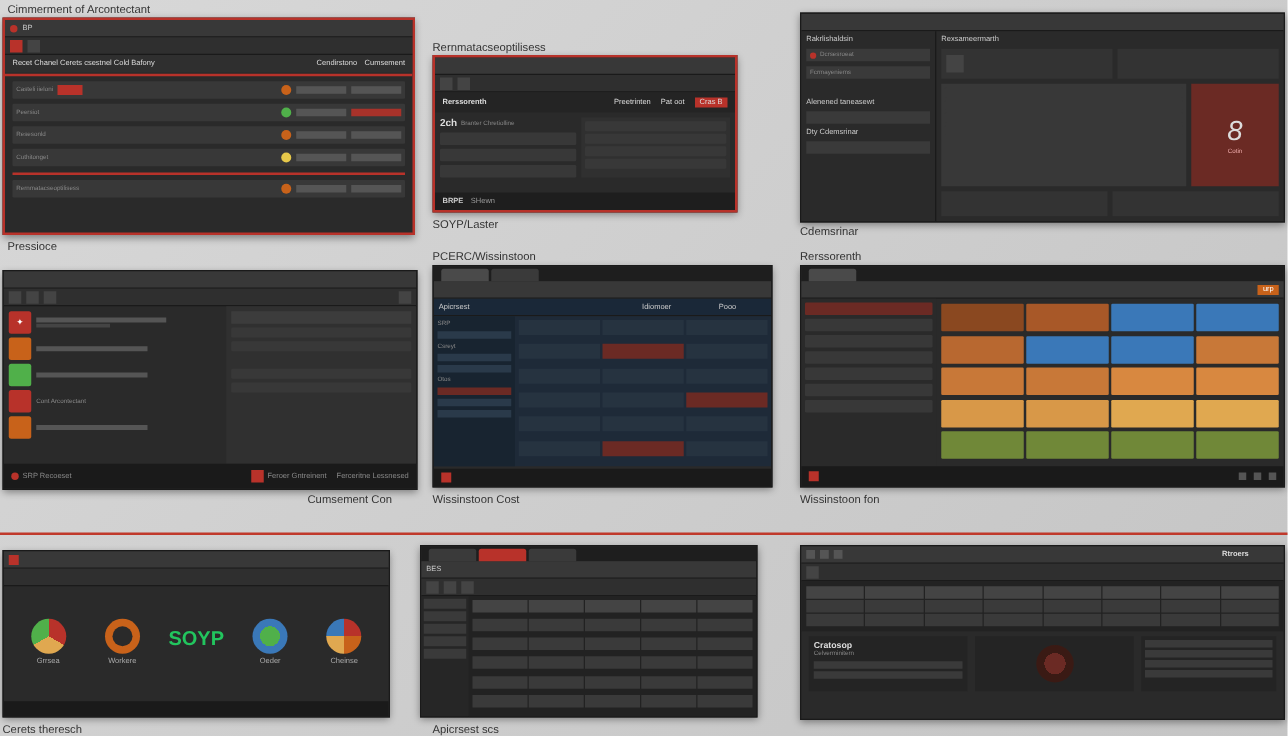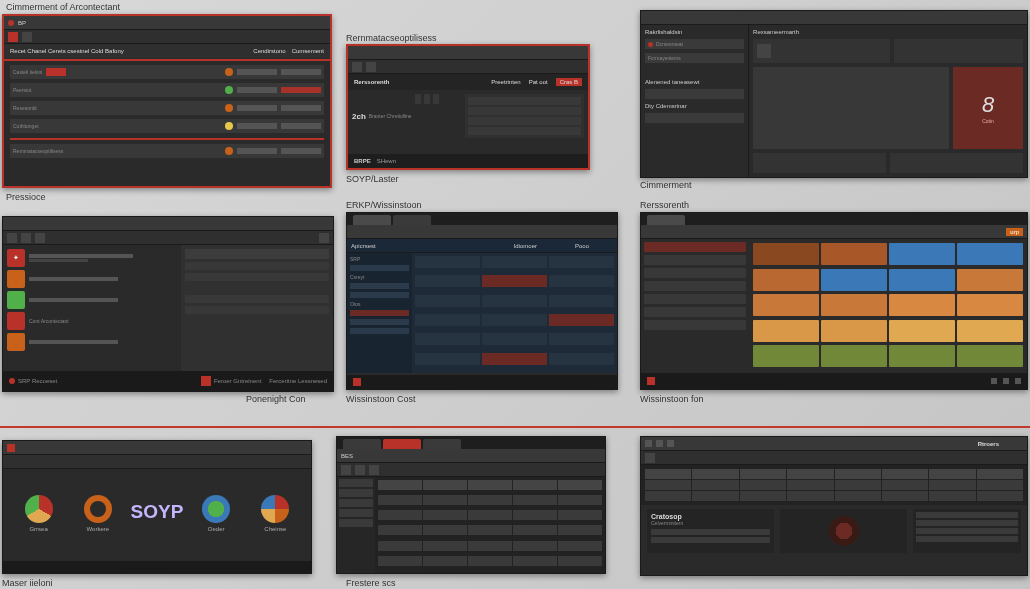--- a/index.html
+++ b/index.html
@@ -156,28 +156,28 @@
 </head>
 <body>
 
 <div class="canvas">
 
   <div class="caption" style="left:6px; top:2px;">Cimmerment of Arcontectant</div>
   <div class="caption" style="left:6px; top:192px;">Pressioce</div>
   <div class="caption" style="left:346px; top:33px;">Rernmatacseoptilisess</div>
   <div class="caption" style="left:346px; top:174px;">SOYP/Laster</div>
   <div class="caption" style="left:814px; top:17px;">SMP Fredimannseter</div>
-  <div class="caption" style="left:640px; top:180px;">Cimmerment</div>
-  <div class="caption" style="left:346px; top:200px;">ERKP/Wissinstoon</div>
+  <div class="caption" style="left:640px; top:180px;">Cdemsrinar</div>
+  <div class="caption" style="left:346px; top:200px;">PCERC/Wissinstoon</div>
   <div class="caption" style="left:640px; top:200px;">Rerssorenth</div>
-  <div class="caption" style="left:246px; top:394px;">Ponenight Con</div>
+  <div class="caption" style="left:246px; top:394px;">Cumsement Con</div>
   <div class="caption" style="left:346px; top:394px;">Wissinstoon Cost</div>
   <div class="caption" style="left:640px; top:394px;">Wissinstoon fon</div>
-  <div class="caption" style="left:2px; top:578px;">Maser iieloni</div>
-  <div class="caption" style="left:346px; top:578px;">Frestere scs</div>
+  <div class="caption" style="left:2px; top:578px;">Cerets theresch</div>
+  <div class="caption" style="left:346px; top:578px;">Apicrsest scs</div>
 
   <div class="red-divider"></div>
 
   <div class="panel red-border" style="left:2px; top:14px; width:330px; height:174px;">
     <div class="titlebar">
       <span class="tb-dot" style="background:#b8322a"></span>
       <span>BP</span>
       <span style="flex:1"></span>
     </div>
     <div class="toolbar">
@@ -243,21 +243,21 @@
     <div style="padding:4px 6px; background:#242424;">
       <div style="display:flex; gap:8px; align-items:center; font-size:6px; color:#ddd;">
         <span style="font-weight:bold">Rerssorenth</span>
         <span style="flex:1"></span>
         <span>Preetrinten</span>
         <span>Pat oot</span>
         <span style="background:#b8322a; padding:1px 4px;">Cras B</span>
       </div>
     </div>
     <div style="display:flex; padding:4px;">
-      <div style="width:48%; display:flex; flex-direction:row; gap:3px;">
+      <div style="width:48%; display:flex; flex-direction:column; gap:3px;">
         <div style="display:flex; align-items:center; gap:3px;">
           <span style="font-size:8px; font-weight:bold; color:#ddd;">2ch</span>
           <span class="small-txt">Branter Chretiolline</span>
         </div>
         <div class="row-line" style="height:10px"></div>
         <div class="row-line" style="height:10px"></div>
         <div class="row-line" style="height:10px"></div>
       </div>
       <div style="width:52%; background:#303030; margin-left:4px; display:flex; flex-direction:column; gap:2px; padding:3px;">
         <div class="row-line" style="height:8px"></div>
@@ -502,21 +502,21 @@
         <div class="circle" style="background:conic-gradient(#b8322a 0 120deg,#e0a850 120deg 240deg,#50b04a 240deg 360deg);"></div>
         <span class="lbl">Grrsea</span>
       </div>
       <div class="icon-tile">
         <div class="circle" style="background:#c8621a; position:relative;">
             <div style="position:absolute;left:6px;top:6px;width:16px;height:16px;border-radius:50%;background:#2a2a2a"></div>
           </div>
         <span class="lbl">Workere</span>
       </div>
       <div class="icon-tile">
-        <div style="font-size:19px; font-weight:bold; color:#c4b5fd; height:28px; display:flex; align-items:center;">SOYP</div>
+        <div style="font-size:16px; font-weight:bold; color:#22c55e; height:28px; display:flex; align-items:center;">SOYP</div>
         <span class="lbl"></span>
       </div>
       <div class="icon-tile">
         <div class="circle" style="background:radial-gradient(circle,#50b04a 40%,#3a78b8 40%);"></div>
         <span class="lbl">Oeder</span>
       </div>
       <div class="icon-tile">
         <div class="circle" style="background:conic-gradient(#b8322a 0 90deg,#c8621a 90deg 180deg,#e0a850 180deg 270deg,#3a78b8 270deg 360deg);"></div>
         <span class="lbl">Cheinse</span>
       </div>

